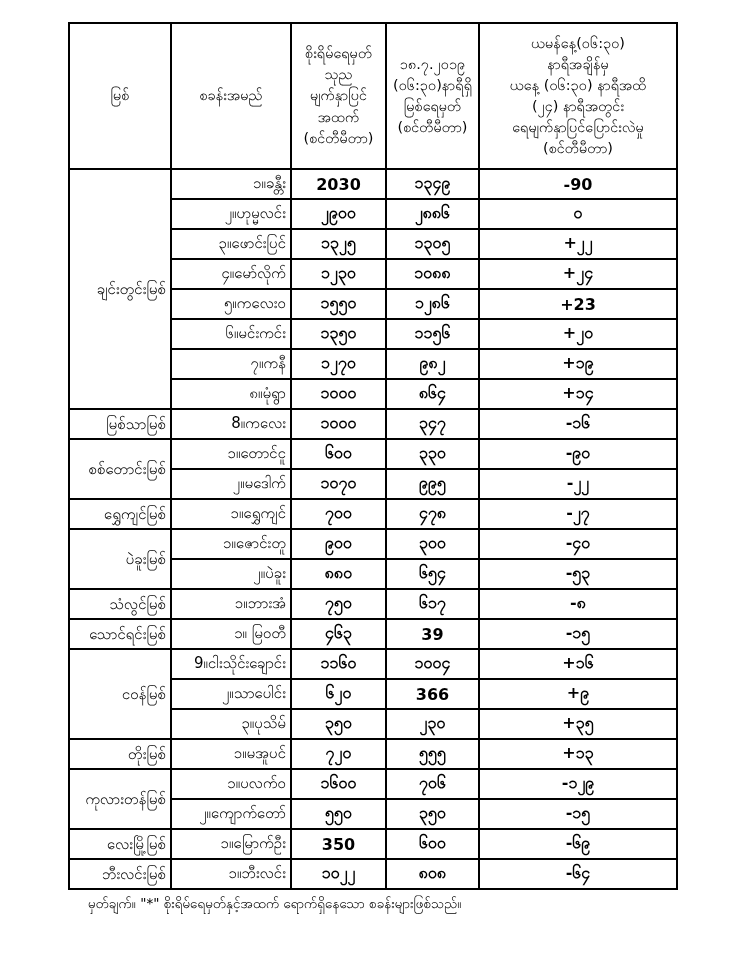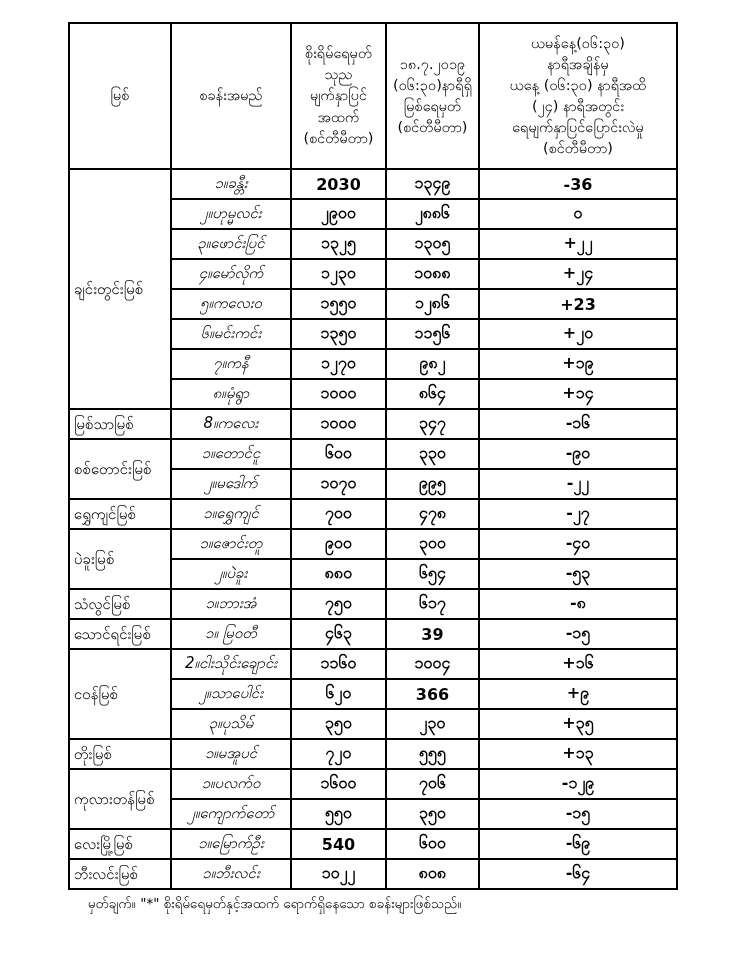--- a/index.html
+++ b/index.html
@@ -30,31 +30,30 @@
   table.wl thead th {
     height: 146px;
     font-weight: normal;
     font-size: 14.5px;
     text-align: center;
     white-space: pre-line;
     line-height: 1.45;
   }
   table.wl tbody tr { height: 30px; }
   td.river {
-    text-align: left;
+    text-align: right;
     font-size: 15px;
     line-height: 1.25;
   }
   td.station {
-    text-align: center;
+    text-align: right;
     font-size: 15px;
     padding-left: 8px;
     white-space: nowrap;
     overflow: hidden;
-    font-style: italic;
   }
   td.num {
     text-align: center;
     font-size: 16px;
     font-weight: bold;
   }
   .footnote {
     width: 608px;
     margin-top: 5px;
     padding-left: 20px;
@@ -94,21 +93,21 @@
 ရေမျက်နှာပြင်ပြောင်းလဲမှု
 (စင်တီမီတာ)</th>
       </tr>
     </thead>
     <tbody id="tbody">
         <tr>
           <td rowspan="8" class="river">ချင်းတွင်းမြစ်</td>
           <td class="station">၁။ခန္တီး</td>
           <td class="num">2030</td>
           <td class="num">၁၃၄၉</td>
-          <td class="num">-36</td>
+          <td class="num">-90</td>
         </tr>
         <tr>
           <td class="station">၂။ဟုမ္မလင်း</td>
           <td class="num">၂၉၀၀</td>
           <td class="num">၂၈၈၆</td>
           <td class="num">၀</td>
         </tr>
         <tr>
           <td class="station">၃။ဖောင်းပြင်</td>
           <td class="num">၁၃၂၅</td>
@@ -194,21 +193,21 @@
         </tr>
         <tr>
           <td rowspan="1" class="river">သောင်ရင်းမြစ်</td>
           <td class="station">၁။ မြဝတီ</td>
           <td class="num">၄၆၃</td>
           <td class="num">39</td>
           <td class="num">-၁၅</td>
         </tr>
         <tr>
           <td rowspan="3" class="river">ငဝန်မြစ်</td>
-          <td class="station">2။ငါးသိုင်းချောင်း</td>
+          <td class="station">9။ငါးသိုင်းချောင်း</td>
           <td class="num">၁၁၆၀</td>
           <td class="num">၁၀၀၄</td>
           <td class="num">+၁၆</td>
         </tr>
         <tr>
           <td class="station">၂။သာပေါင်း</td>
           <td class="num">၆၂၀</td>
           <td class="num">366</td>
           <td class="num">+၉</td>
         </tr>
@@ -234,21 +233,21 @@
         </tr>
         <tr>
           <td class="station">၂။ကျောက်တော်</td>
           <td class="num">၅၅၀</td>
           <td class="num">၃၅၀</td>
           <td class="num">-၁၅</td>
         </tr>
         <tr>
           <td rowspan="1" class="river">လေးမြို့မြစ်</td>
           <td class="station">၁။မြောက်ဦး</td>
-          <td class="num">540</td>
+          <td class="num">350</td>
           <td class="num">၆၀၀</td>
           <td class="num">-၆၉</td>
         </tr>
         <tr>
           <td rowspan="1" class="river">ဘီးလင်းမြစ်</td>
           <td class="station">၁။ဘီးလင်း</td>
           <td class="num">၁၀၂၂</td>
           <td class="num">၈၀၈</td>
           <td class="num">-၆၄</td>
         </tr>

